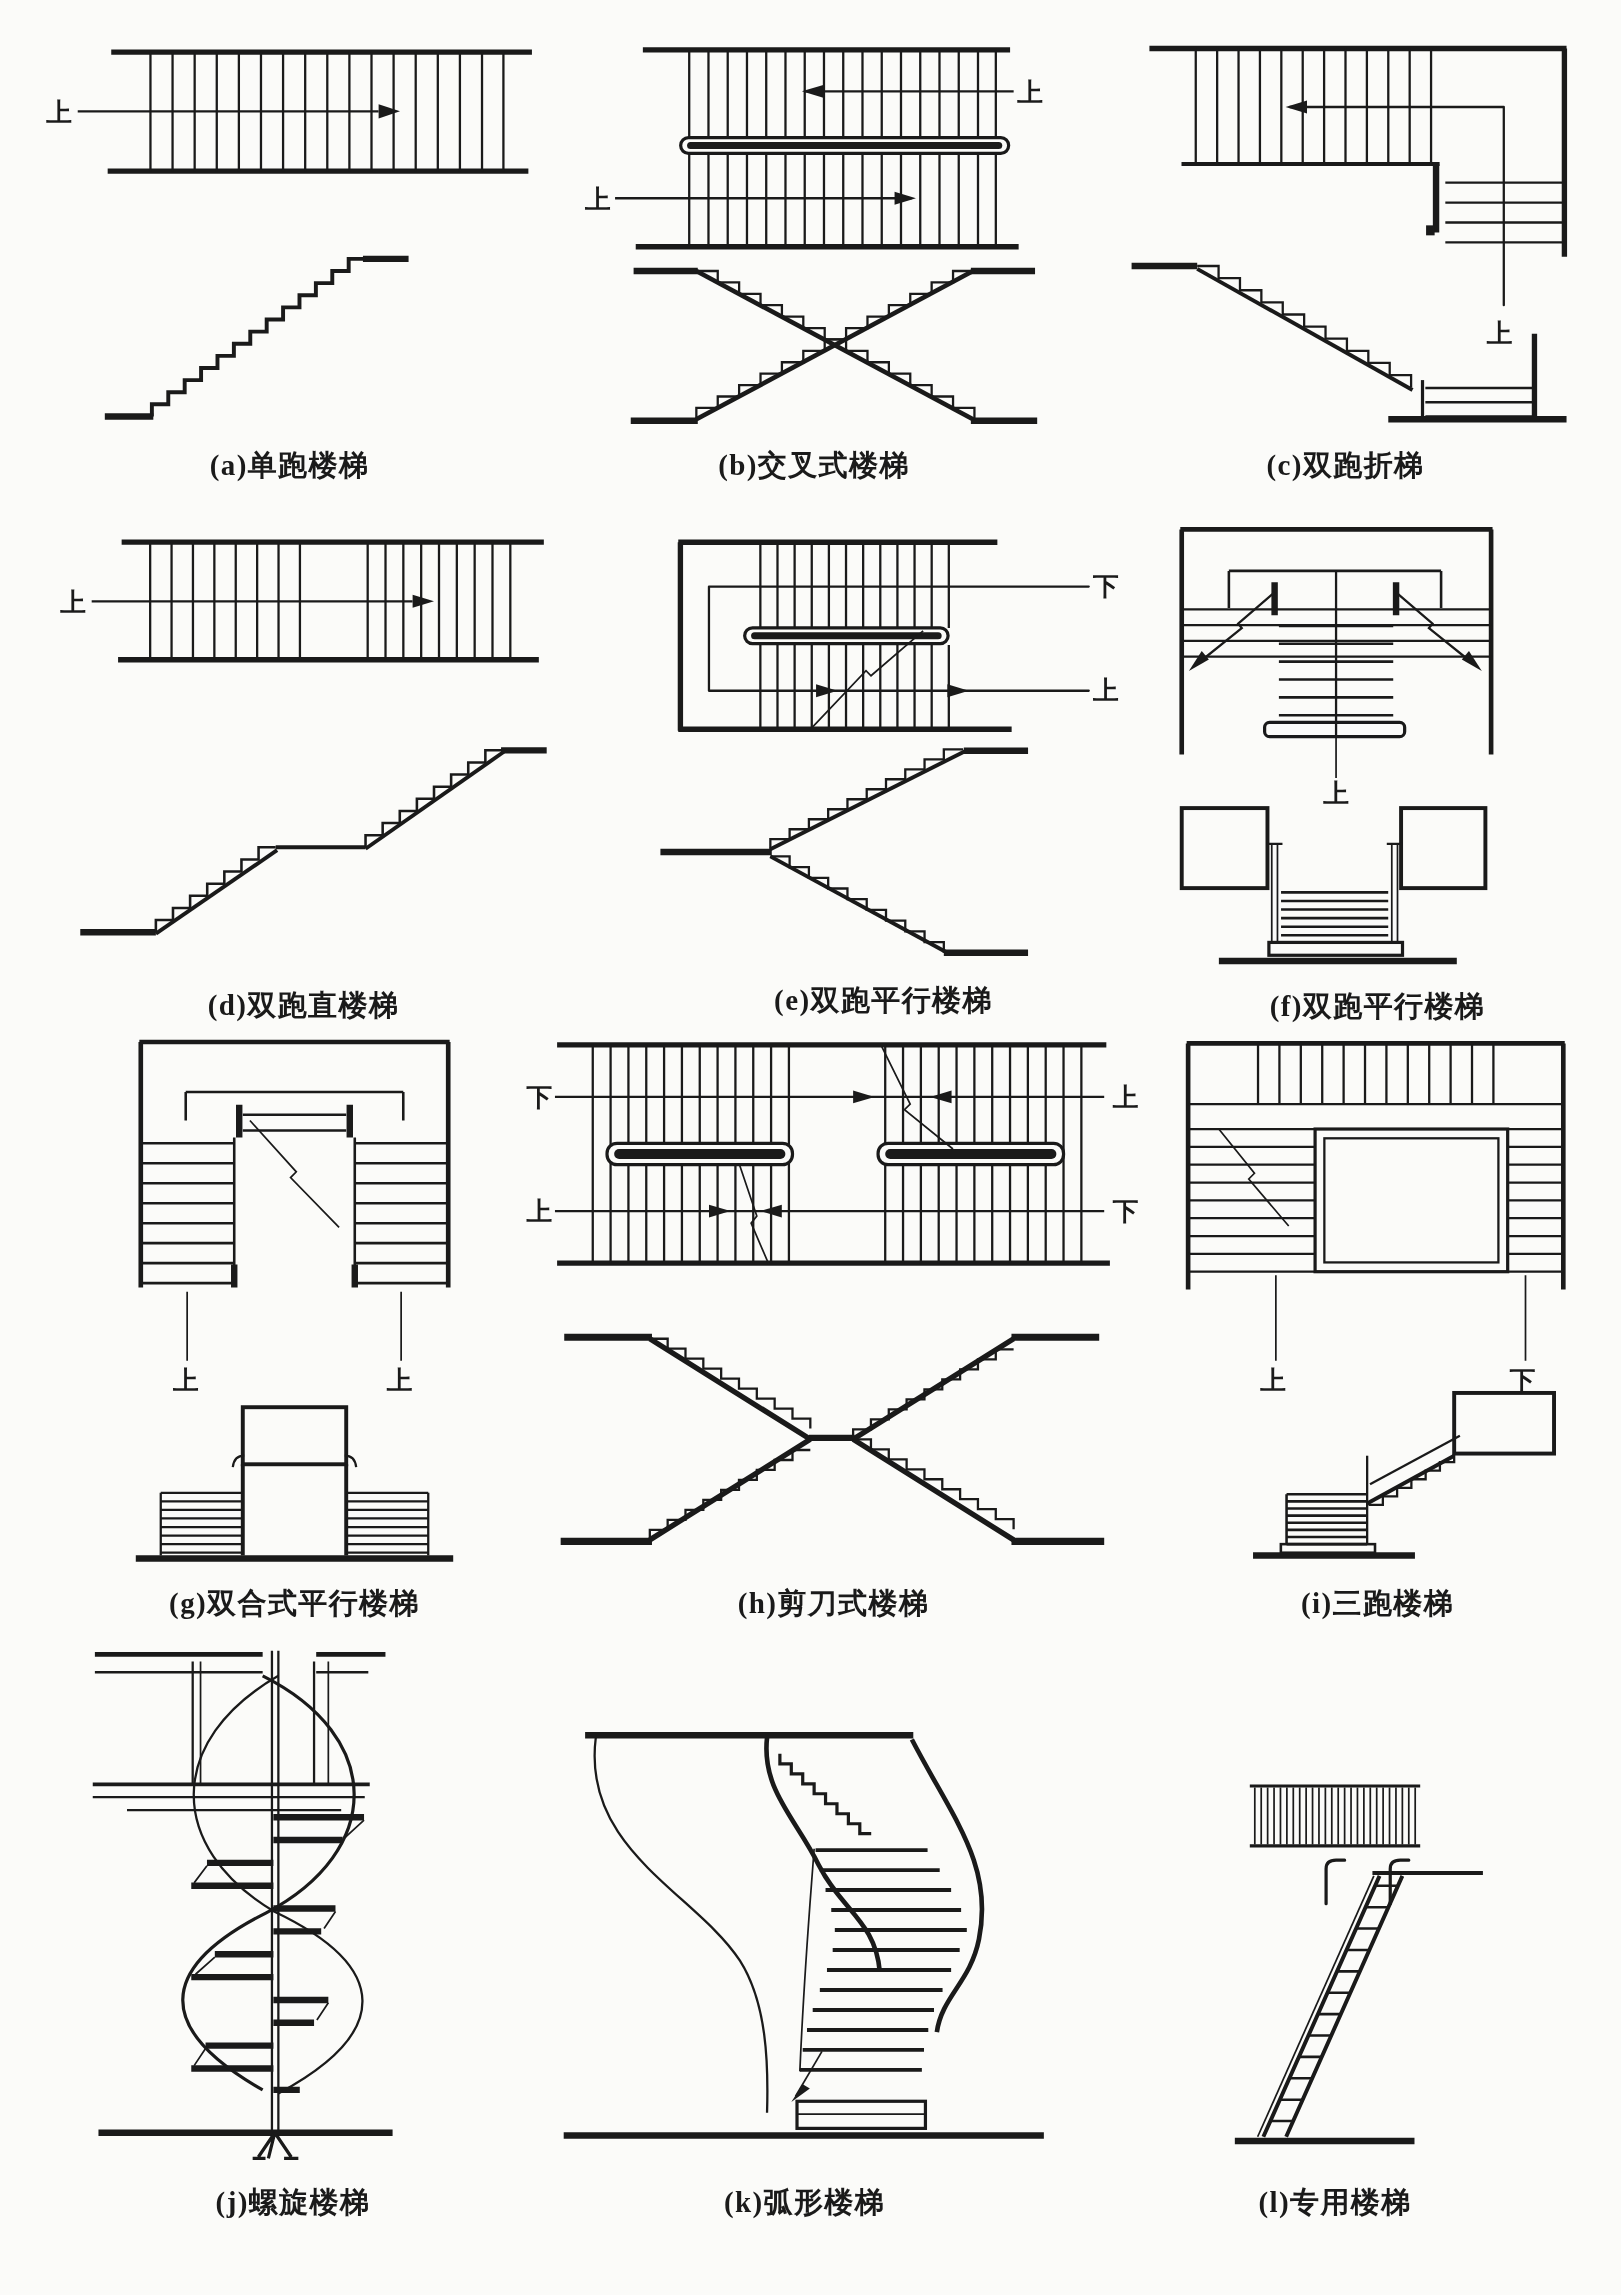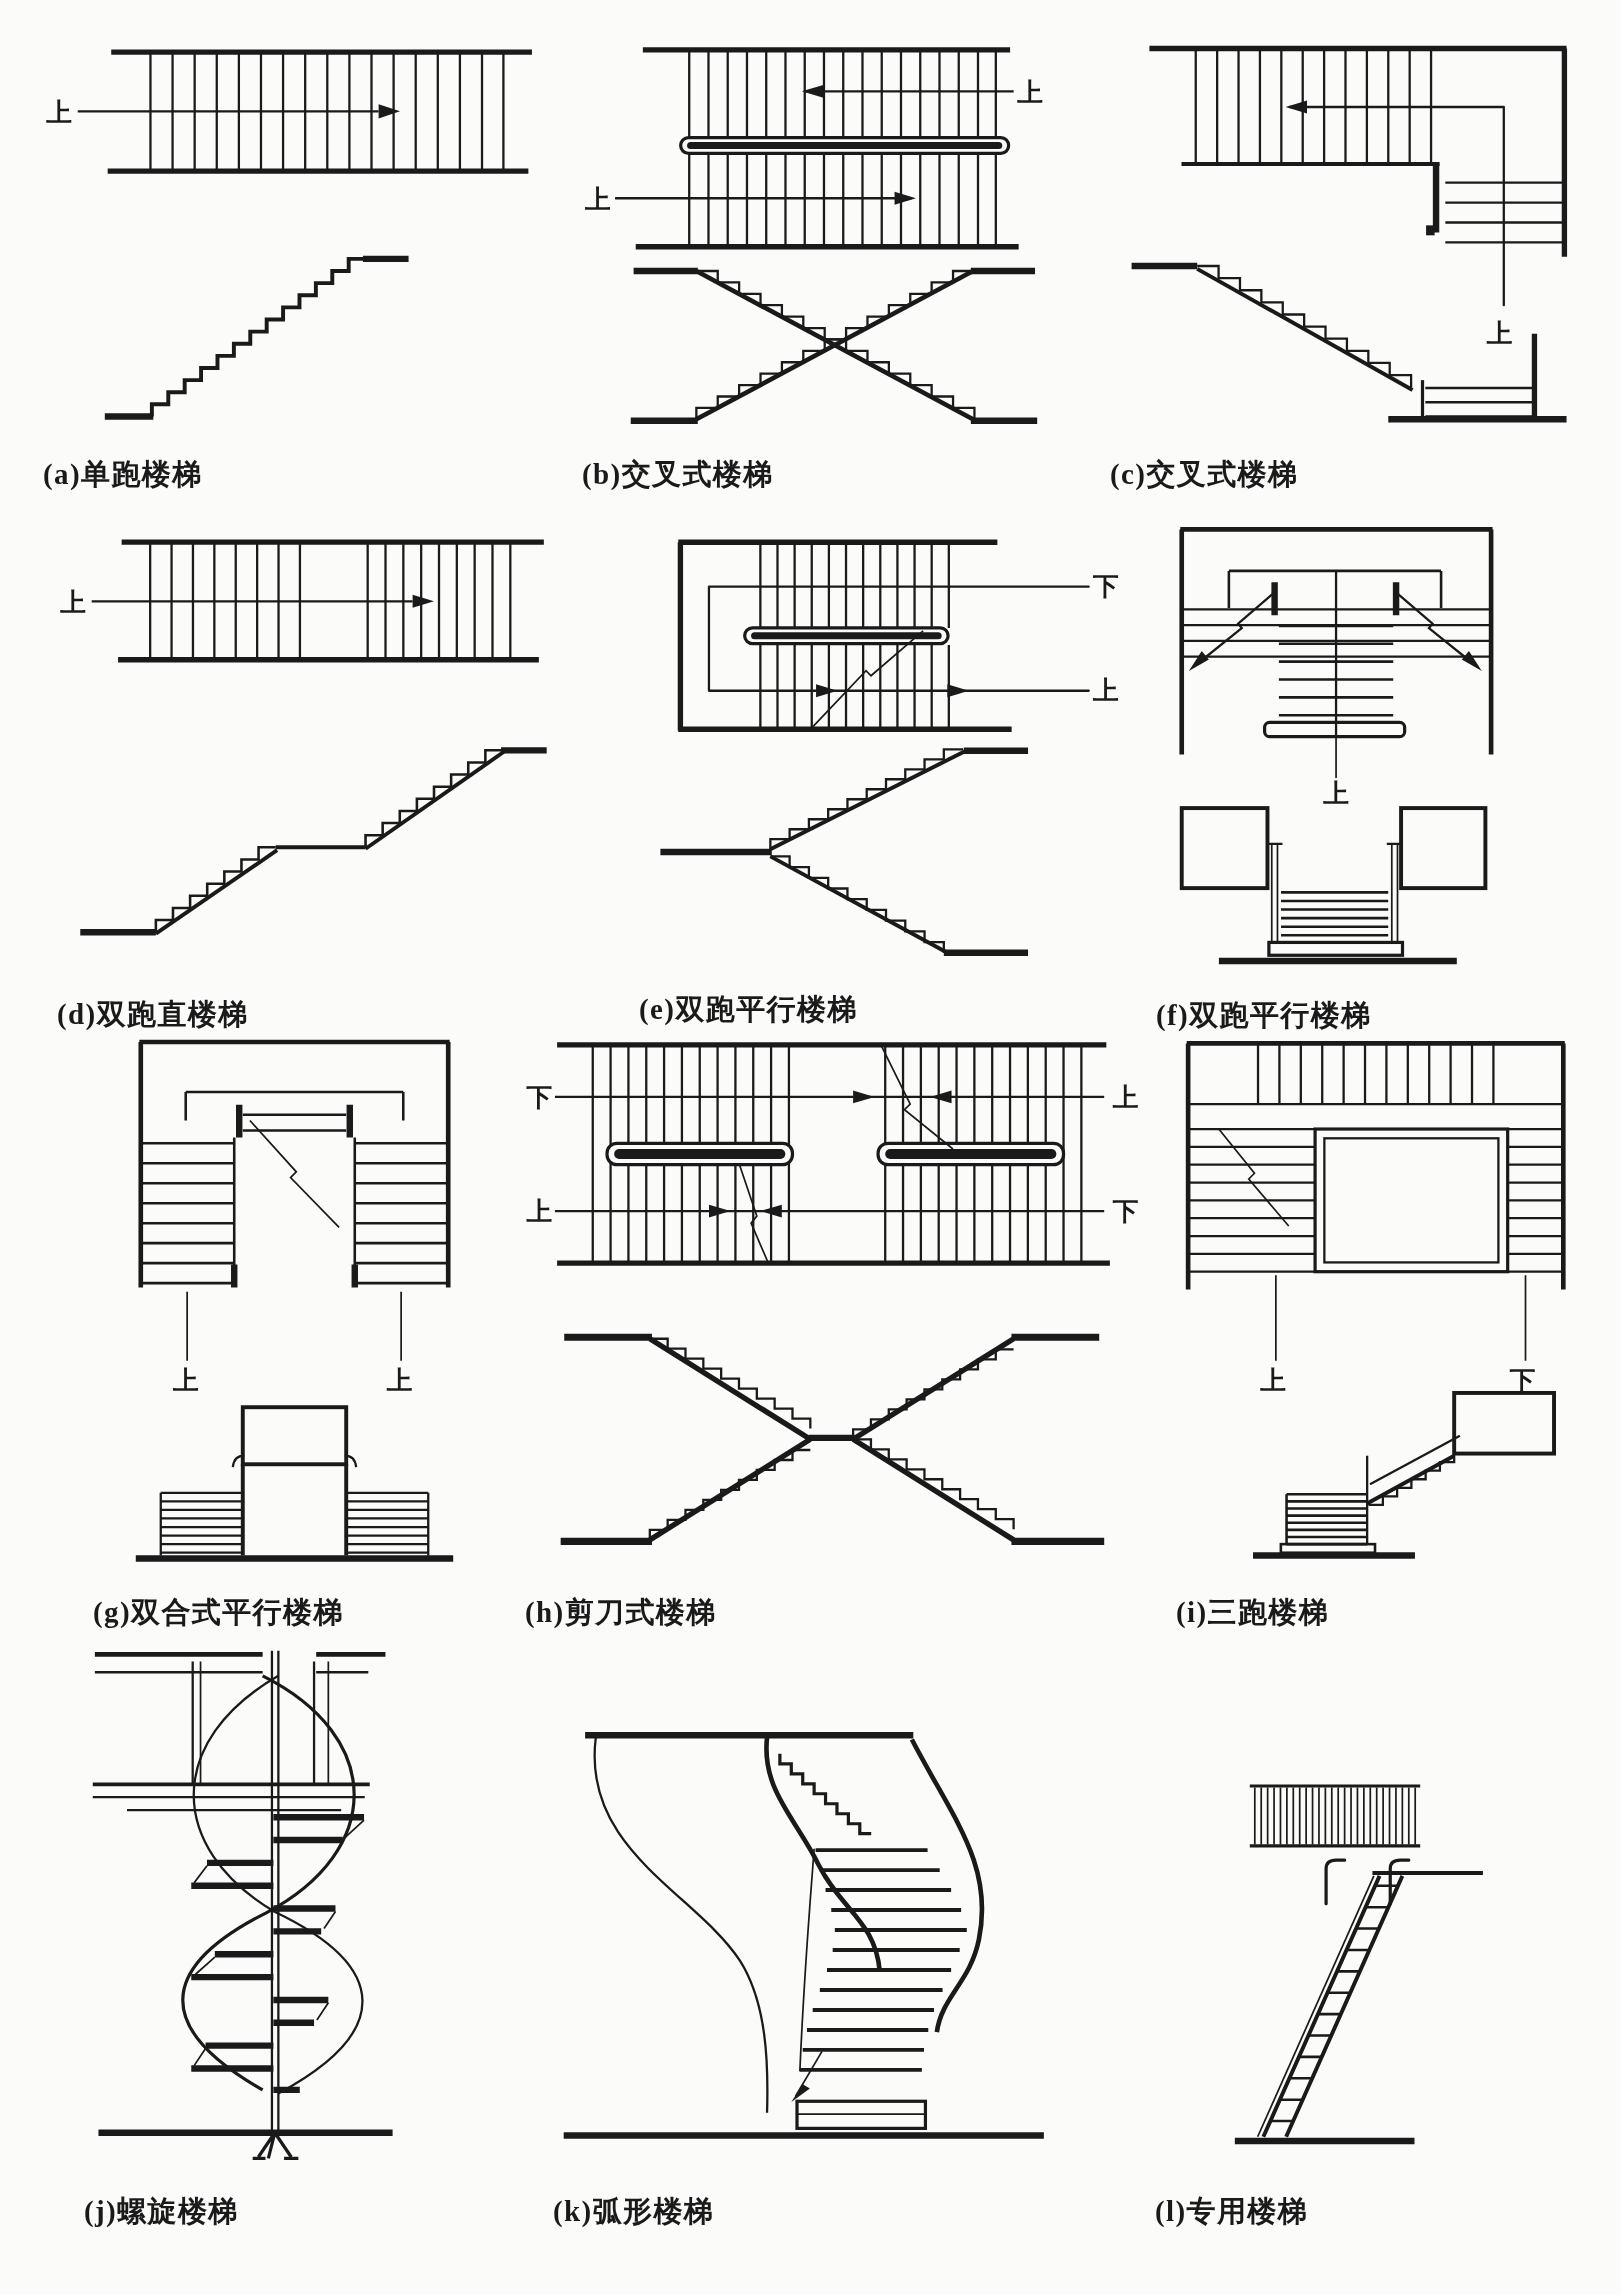--- a/index.html
+++ b/index.html
@@ -7,24 +7,25 @@
     position:relative;
     width:1622px;height:2295px;
     background:#fbfbf9;
     font-family:"Liberation Serif","DejaVu Serif",serif;
     color:#1a1a1a;
     overflow:hidden;
   }
   .fig{position:absolute;}
   .fig svg{display:block;}
   .cap{
+    text-align:center;
     font-weight:700;
     font-size:29px;
     letter-spacing:1.4px;
-    margin-top:25px;
+    margin-top:16px;
     white-space:nowrap;
   }
   .pagecap{
     position:absolute;
     left:0;top:2226px;width:1622px;
     text-align:center;
     font-weight:700;
     font-size:34px;
     letter-spacing:4.3px;
   }
@@ -106,21 +107,21 @@
       <g>
         <path class="ln w8" d="M30 345H122"></path>
         <path class="ln w3" d="M122 345h30v17h30v17h30v17h30v17h30v17h30v17h30v17h30v17h30v17h30v17"></path>
         <path class="ln w5" d="M122 349L424 519"></path>
         <path class="ln w4" d="M438 505V558"></path>
         <path class="ln w35" d="M442 516H592M442 536H592M442 556H592"></path>
         <path class="ln w7" d="M595 440V558"></path>
         <path class="ln w8" d="M390 560H640"></path>
       </g>
     </svg>
-    <div class="cap">(c)交叉式楼梯</div>
+    <div class="cap">(c)双跑折梯</div>
   </div>
 
   <div class="fig" style="left:57px;top:510px;width:493px;">
     <svg width="493" height="460" viewBox="0 0 690 645">
       <g>
         <path class="ln w7" d="M90 45H682"></path>
         <path class="ln w7" d="M85 210H675"></path>
         <path class="ln w3" d="M130 45V210M160 45V210M190 45V210M220 45V210M250 45V210M280 45V210M310 45V210M340 45V210"></path>
         <path class="ln w3" d="M435 45V210M460 45V210M485 45V210M510 45V210M535 45V210M560 45V210M585 45V210M610 45V210M635 45V210"></path>
         <path class="ln w3" d="M48 128H498"></path>

